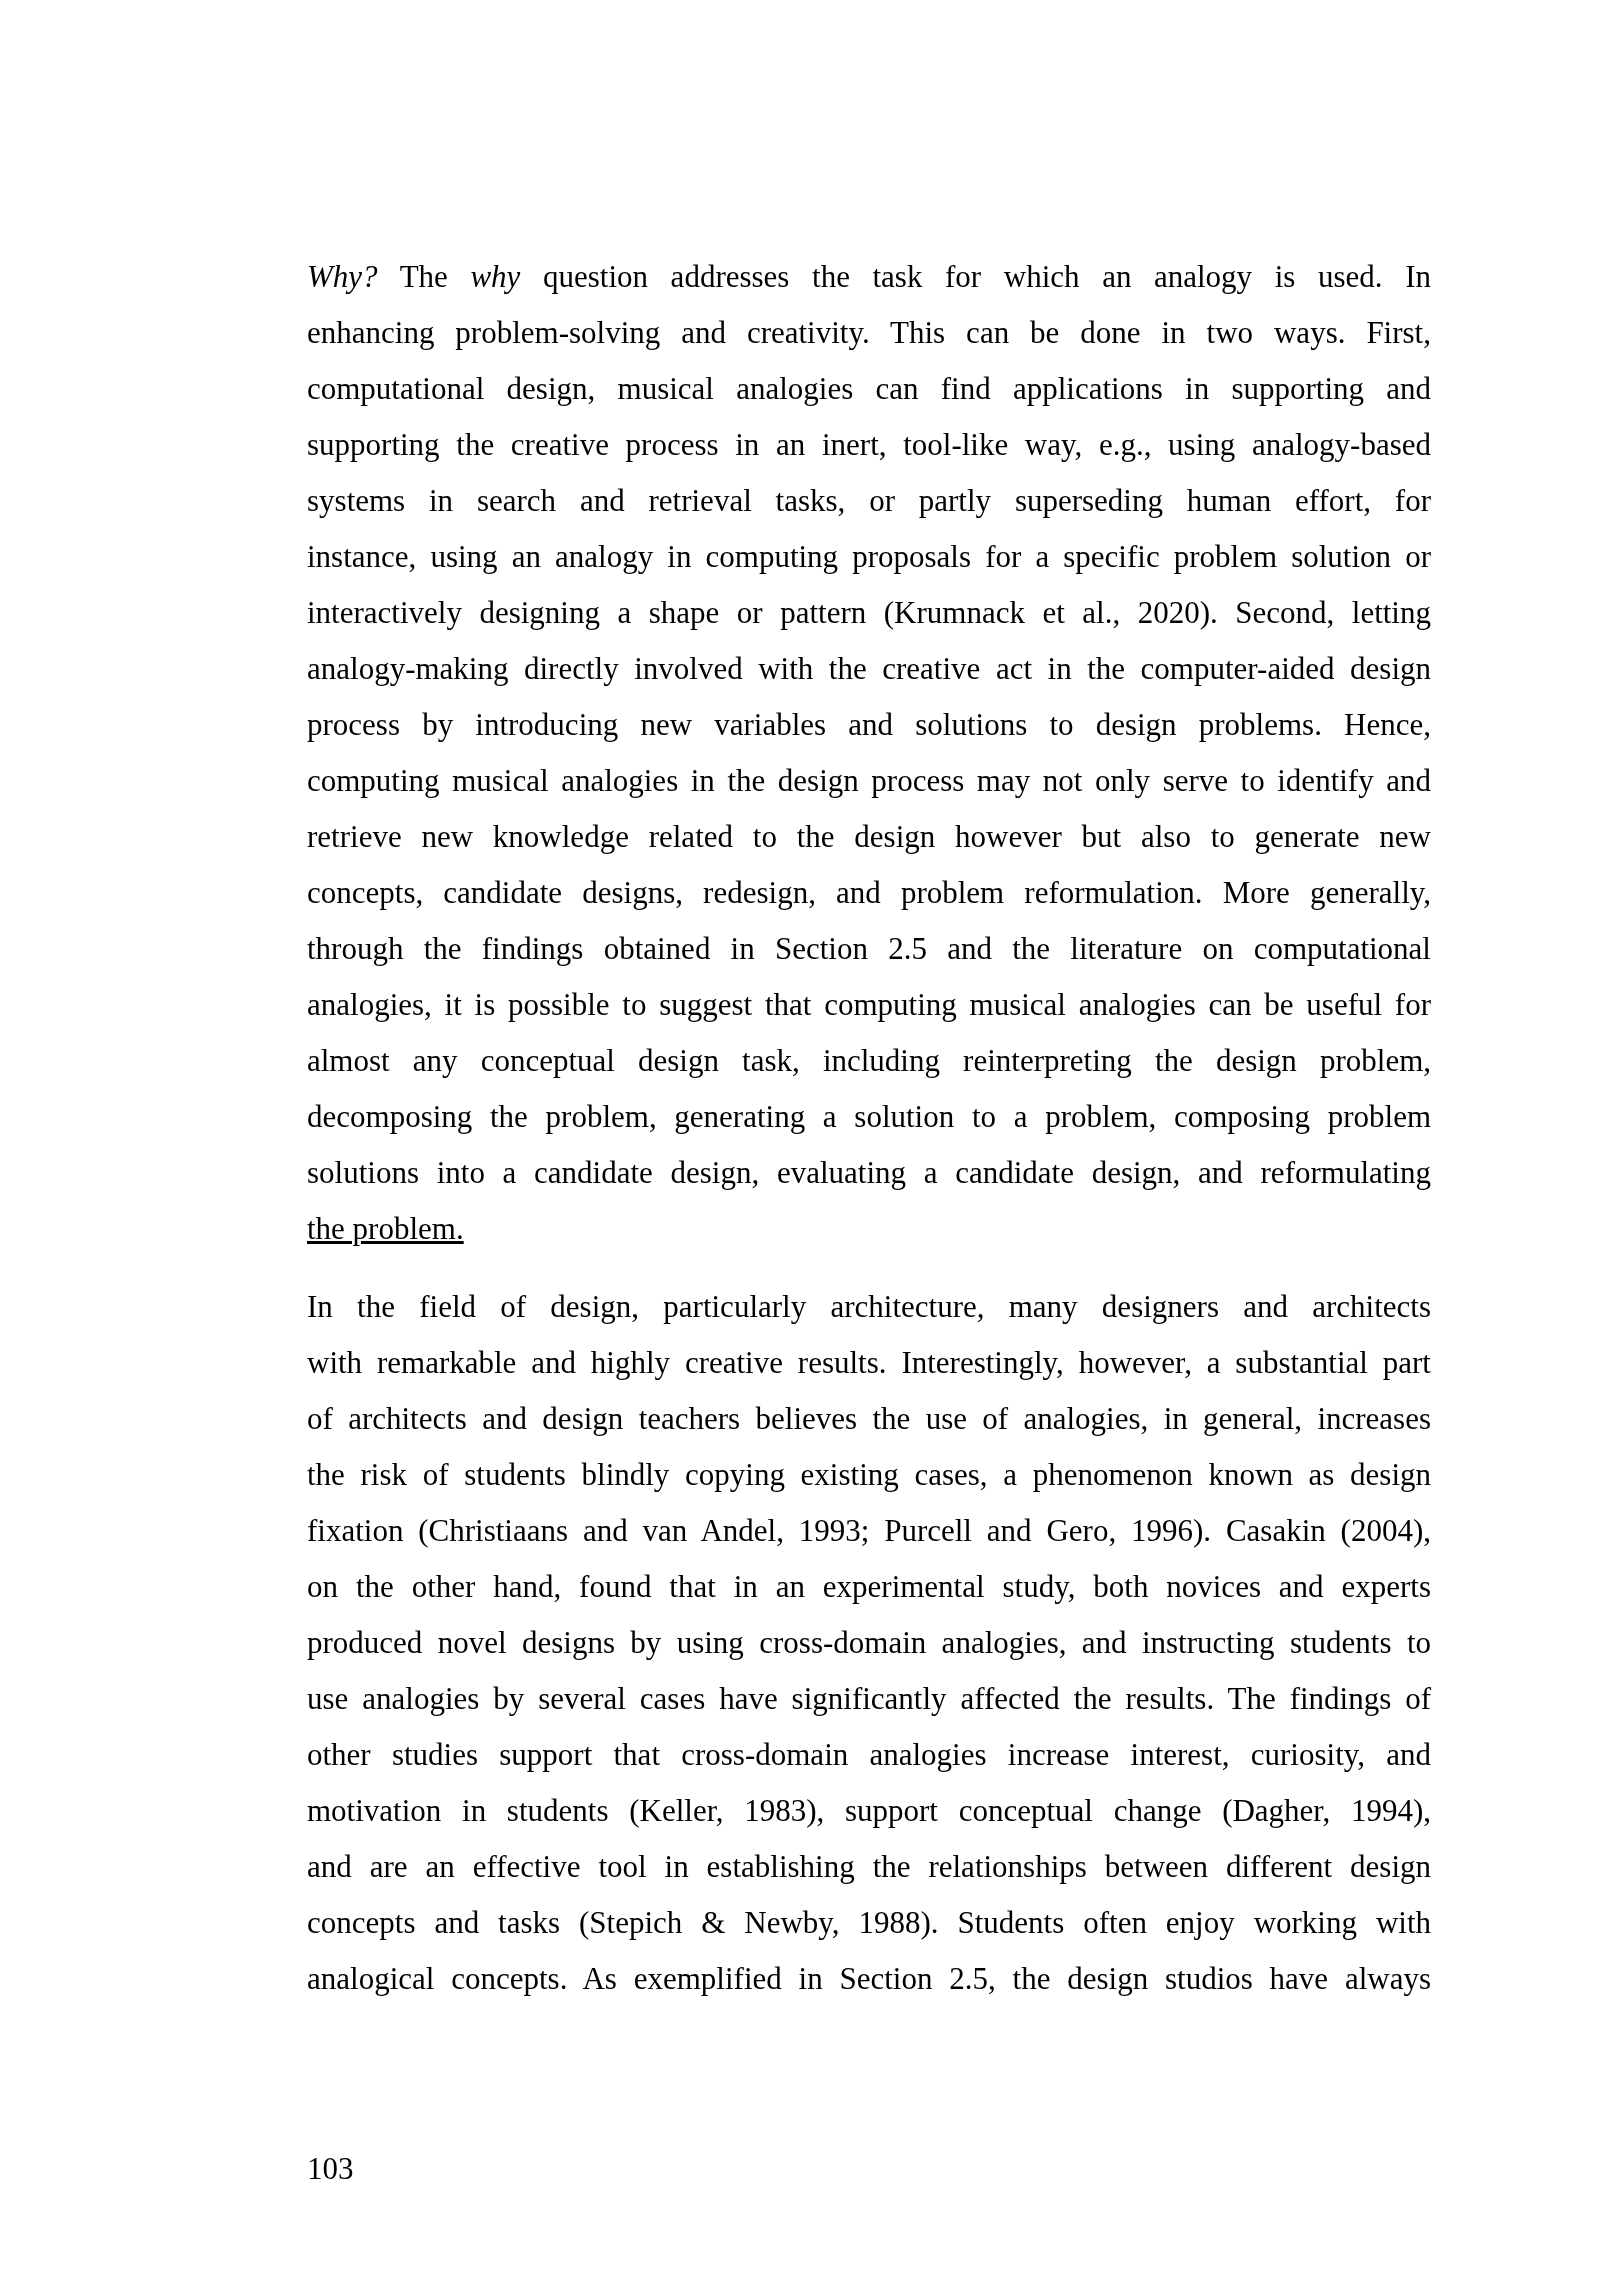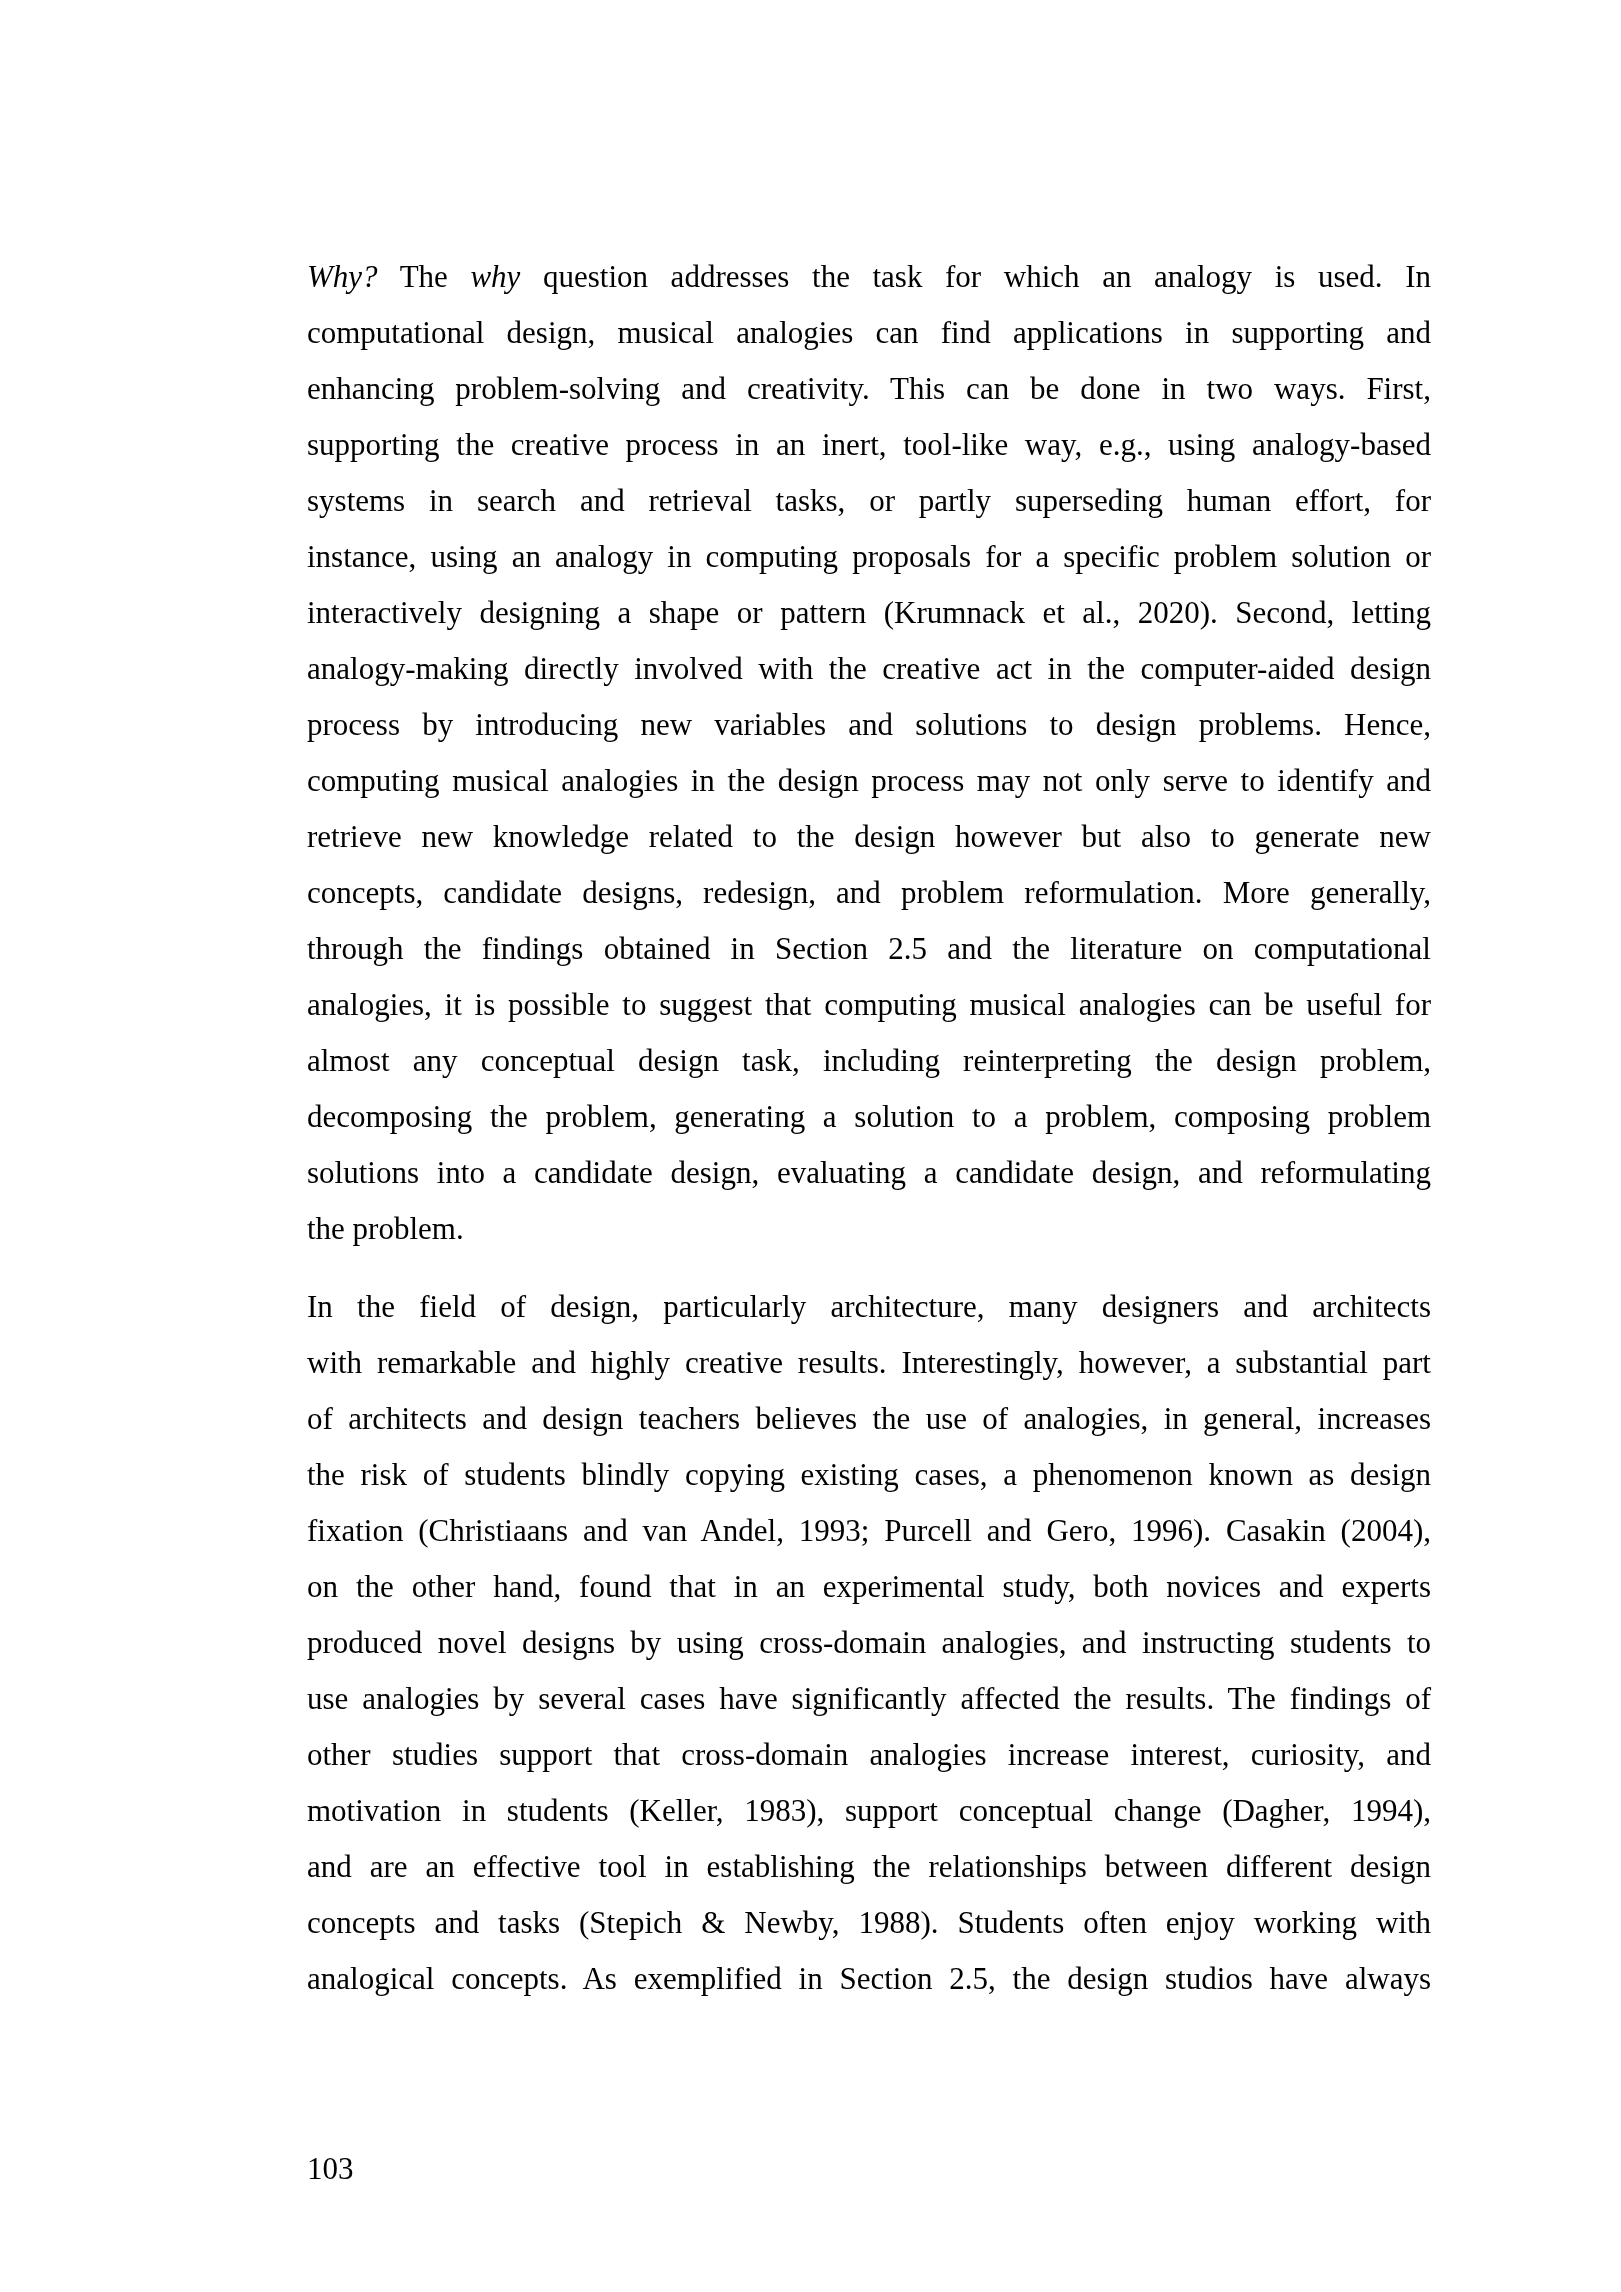--- a/index.html
+++ b/index.html
@@ -32,20 +32,21 @@
     display: block;
     font-size: 31px;
     line-height: 56px;
     white-space: normal;
     text-align: justify;
     text-align-last: justify;
     color: #000000;
   }
   .line.lastline {
     text-align-last: left;
+    text-decoration: underline;
   }
   .line i {
     font-style: italic;
     font-family: Liberation Serif, serif;
   }
   .pagenum {
     position: absolute;
     left: 307px;
     top: 2149px;
     width: 1124px;
@@ -55,22 +56,22 @@
     color: #000000;
   }
 </style>
 </head>
 <body>
 
 <div class="sheet">
   <div class="textblock" id="textblock">
       <div class="paragraph">
         <div class="line"><i>Why?</i> The <i>why</i> question addresses the task for which an analogy is used. In</div>
+        <div class="line">enhancing problem-solving and creativity. This can be done in two ways. First,</div>
         <div class="line">computational design, musical analogies can find applications in supporting and</div>
-        <div class="line">enhancing problem-solving and creativity. This can be done in two ways. First,</div>
         <div class="line">supporting the creative process in an inert, tool-like way, e.g., using analogy-based</div>
         <div class="line">systems in search and retrieval tasks, or partly superseding human effort, for</div>
         <div class="line">instance, using an analogy in computing proposals for a specific problem solution or</div>
         <div class="line">interactively designing a shape or pattern (Krumnack et al., 2020). Second, letting</div>
         <div class="line">analogy-making directly involved with the creative act in the computer-aided design</div>
         <div class="line">process by introducing new variables and solutions to design problems. Hence,</div>
         <div class="line">computing musical analogies in the design process may not only serve to identify and</div>
         <div class="line">retrieve new knowledge related to the design however but also to generate new</div>
         <div class="line">concepts, candidate designs, redesign, and problem reformulation. More generally,</div>
         <div class="line">through the findings obtained in Section 2.5 and the literature on computational</div>

